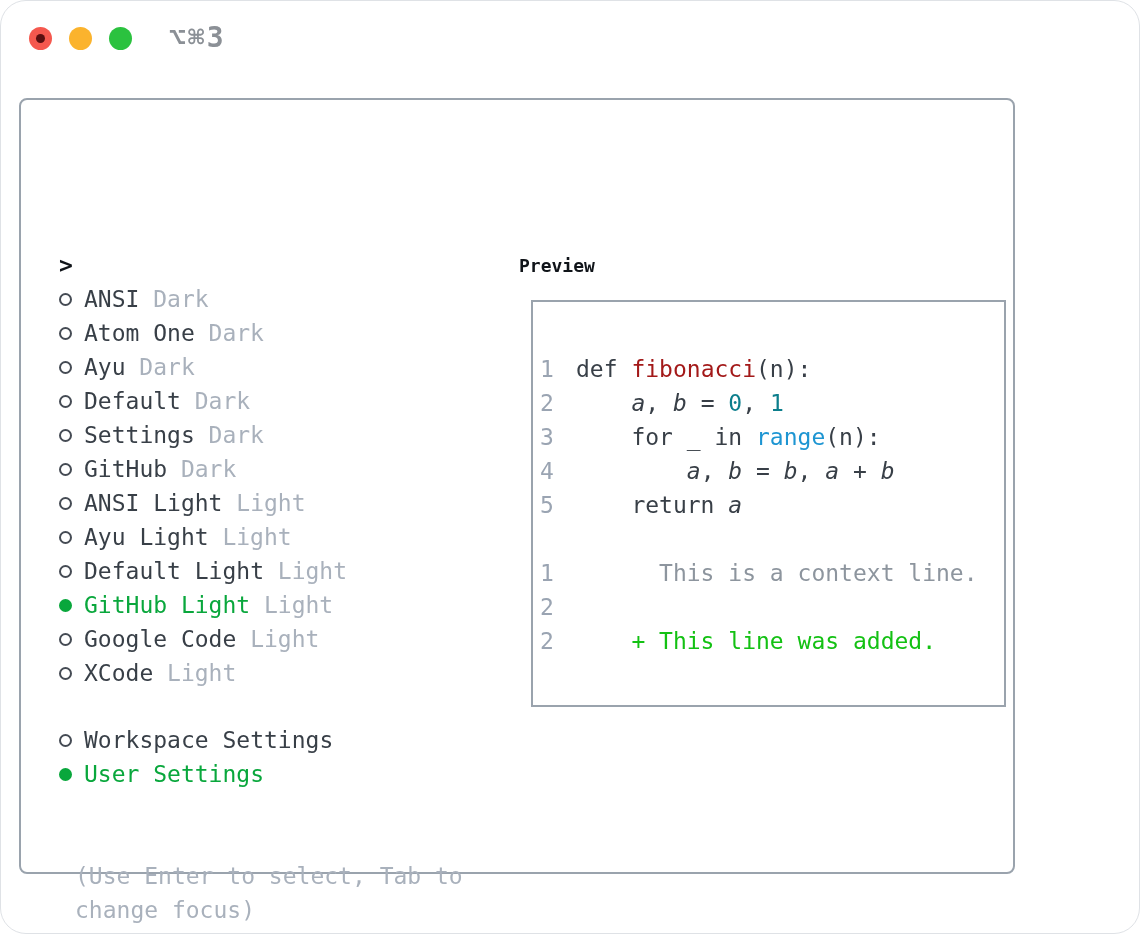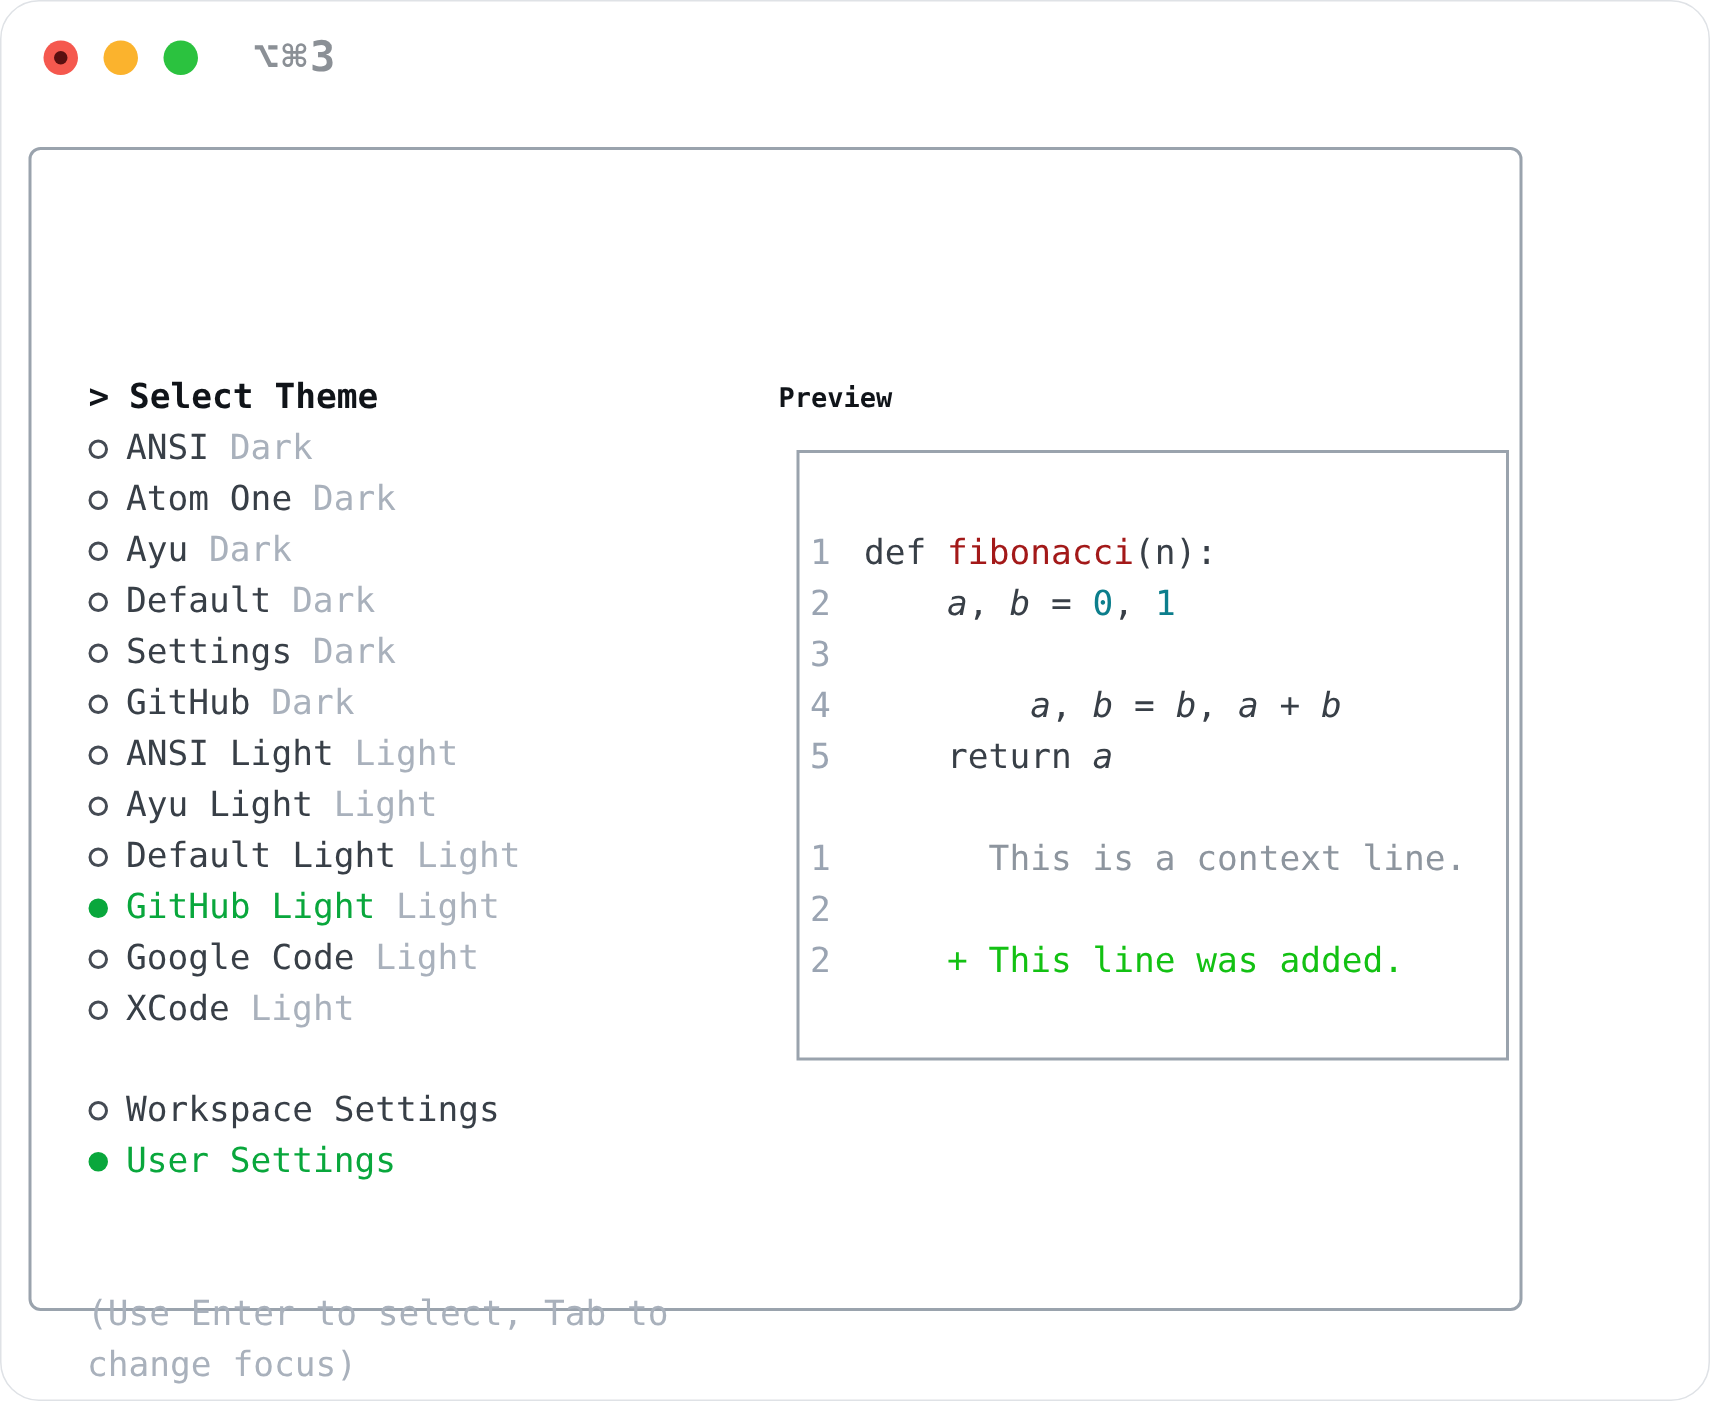--- a/index.html
+++ b/index.html
@@ -57,21 +57,21 @@
   }
   .bullet.on{background:var(--accent-green);border-color:var(--accent-green);}
   .item-name{white-space:pre;}
   .row.selected .item-name{color:var(--accent-green);}
   .variant{color:var(--dim);margin-left:13.8px;white-space:pre;}
   .row{cursor:pointer;}
   .apply{position:absolute;left:38px;top:623px;}
   .apply .section-title{font-weight:normal;margin-left:27px;}
   .apply .row.selected .item-name{color:var(--accent-green);}
   .hint{
-    position:absolute;left:37px;top:759px;width:432px;
+    position:absolute;left:54px;top:759px;width:432px;
     font-size:23px;line-height:34px;color:var(--dim);
   }
   
   .preview-title{
     position:absolute;left:498px;top:148px;height:34px;display:flex;align-items:center;
     font-size:18px;font-weight:bold;color:var(--heading);
   }
   .preview-box{
     position:absolute;left:510px;top:200px;width:475px;height:407px;
     border:2px solid var(--border);background:#fff;
@@ -101,21 +101,20 @@
       <button class="light max"></button>
     </div>
     <div class="win-title">⌥⌘3</div>
   </div>
 
   <div class="panel">
 
     <div class="theme-list">
       <div class="mono-line">
         <span class="prompt">&gt;</span>
-        <span class="section-title">Select Theme</span>
       </div>
       <div id="theme-items">
   <div class="mono-line row">
     <span class="bullet"></span>
             <span class="item-name">ANSI</span>
             <span class="variant">Dark</span>
   </div>
 
   <div class="mono-line row">
     <span class="bullet"></span>
@@ -210,20 +209,21 @@
             <span class="lc"><span class="tok-fg">def </span><span class="tok-func">fibonacci</span><span class="tok-fg">(n):</span></span>
   </div>
 
   <div class="pline">
     <span class="ln">2</span>
             <span class="lc"><span class="tok-fg">    </span><span class="tok-var">a</span><span class="tok-fg">, </span><span class="tok-var">b</span><span class="tok-fg"> = </span><span class="tok-num">0</span><span class="tok-fg">, </span><span class="tok-num">1</span></span>
   </div>
 
   <div class="pline">
     <span class="ln">3</span>
+            <span class="lc"><span class="tok-fg">    for _ in </span><span class="tok-call">range</span><span class="tok-fg">(n):</span></span>
   </div>
 
   <div class="pline">
     <span class="ln">4</span>
             <span class="lc"><span class="tok-fg">        </span><span class="tok-var">a</span><span class="tok-fg">, </span><span class="tok-var">b</span><span class="tok-fg"> = </span><span class="tok-var">b</span><span class="tok-fg">, </span><span class="tok-var">a</span><span class="tok-fg"> + </span><span class="tok-var">b</span></span>
   </div>
 
   <div class="pline">
     <span class="ln">5</span>
             <span class="lc"><span class="tok-fg">    return </span><span class="tok-var">a</span></span>

